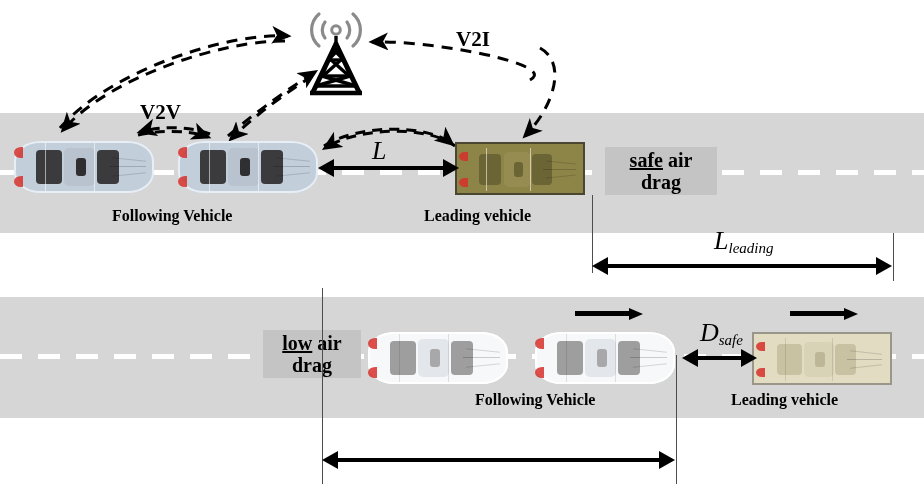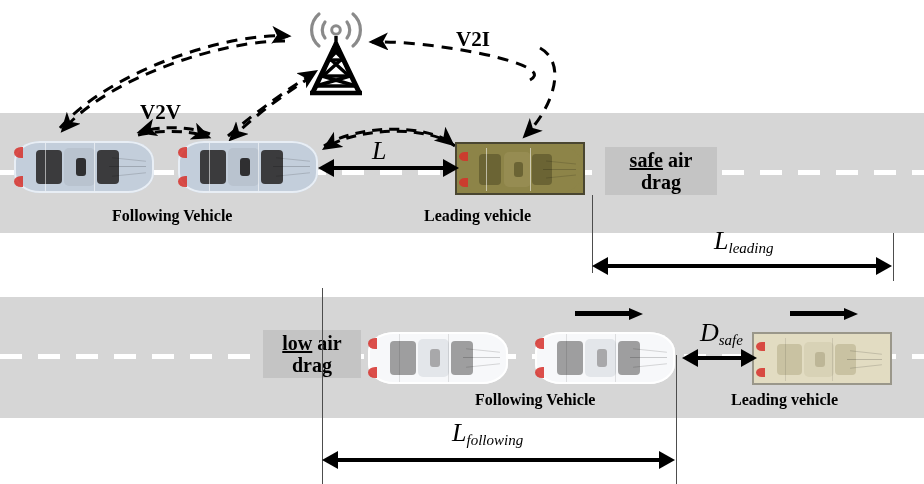--- a/index.html
+++ b/index.html
@@ -435,17 +435,14 @@
   </div>
 
   <div class="lbl vehicle" style="left:475px; top:392px;">Following Vehicle</div>
   <div class="lbl vehicle" style="left:731px; top:392px;">Leading vehicle</div>
 
   <div class="guide" style="left:322px; top:288px; height:196px;"></div>
   <div class="guide" style="left:676px; top:355px; height:129px;"></div>
   <div class="dim-line" style="left:337px; top:458px; width:325px;"></div>
   <div class="arrowhead left" style="left:322px; top:451px;"></div>
   <div class="arrowhead right" style="left:659px; top:451px;"></div>
-  <div class="math" style="left:452px; top:418px;">
-    <span class="base">L</span><span class="sub">following</span>
-  </div>
 
 </div>
 
 </body></html>

